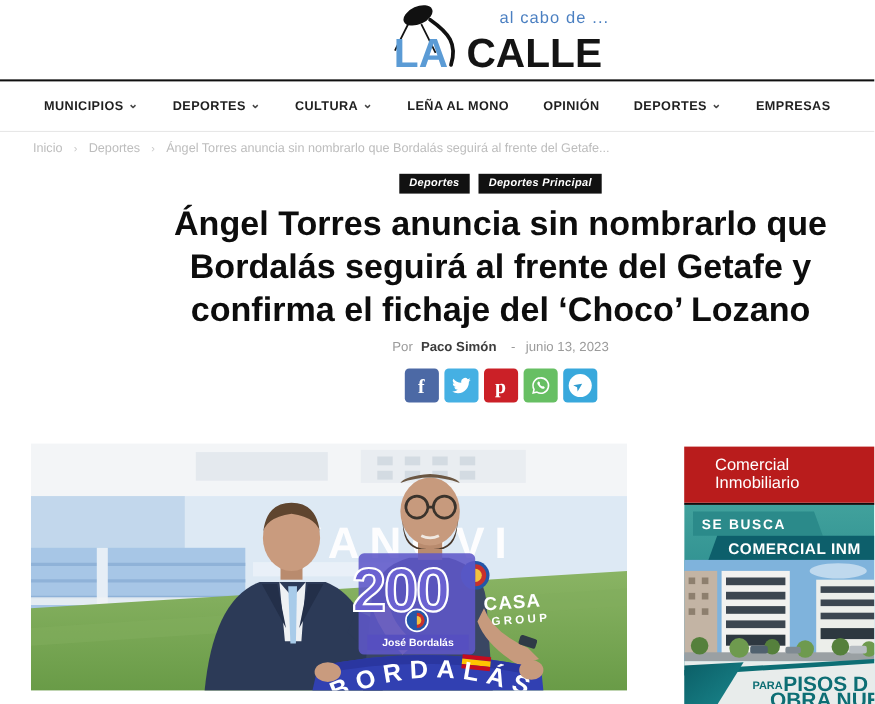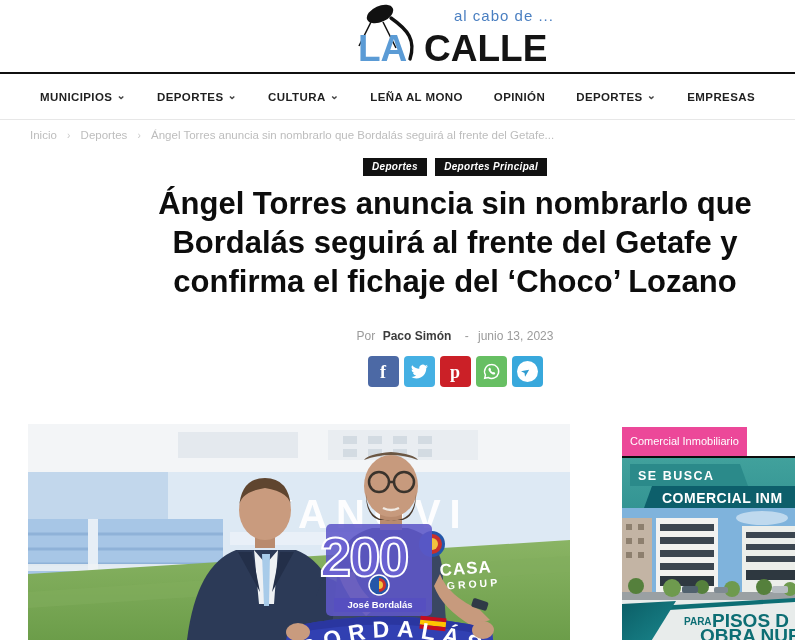--- a/index.html
+++ b/index.html
@@ -25,21 +25,21 @@
   .breadcrumb a { color:#bdbdbd; text-decoration:none; cursor:pointer; }
 
   
   .article-head { margin-left:115px; text-align:center; }
   .tags { margin-top:15px;font-style:italic; }
   .tag { display:inline-block; background:#111; color:#fff; font-size:10px;
     font-weight:bold; padding:3px 9px 4px; margin:0 2px; text-decoration:none;
     letter-spacing:.3px; cursor:pointer; }
   h1.title { font-size:31px; line-height:1.26; font-weight:700; color:#0d0d0d;
     max-width:645px; margin:8px auto 0; }
-  .byline { margin-top:28px; font-size:12px; color:#9b9b9b; }
+  .byline { margin-top:7px; font-size:12px; color:#9b9b9b; }
   .byline .author { color:#3c3c3c; font-weight:bold; margin:0 4px; }
   .byline .dash { margin:0 6px; }
   .share-row { margin-top:13px; display:flex; justify-content:center; gap:5px; }
   .share-btn { width:31px; height:31px; border-radius:4px; display:inline-flex;
     align-items:center; justify-content:center; cursor:pointer; color:#fff; }
   .share-btn.fb { background:#4c69a5; }
   .share-btn.tw { background:#45b0e3; }
   .share-btn.pin { background:#cb2027; }
   .share-btn.wa { background:#67bf63; }
   .share-btn.tg { background:#38a8dc; }
@@ -48,22 +48,22 @@
   .tg-circle { width:21px; height:21px; border-radius:50%; background:#fff;
     color:#2f9cd0; display:flex; align-items:center; justify-content:center;
     font-size:11px; }
   .tg-plane { transform:rotate(-35deg) translateX(-1px); display:inline-block; }
 
   
   .content-row { display:flex; margin-top:37px; padding-left:28px; }
   .photo-wrap { width:542px; height:225px; overflow:hidden; }
   .sidebar { width:173px; margin-left:52px; }
   .widget-header { border-bottom:2px solid #0d0d0d; margin-top:3px; }
-  .widget-title { display:inline-block; background:#ec4899; color:#fff;
-    font-size:11px; padding:8px 8px 9px; }
+  .widget-title { display:inline-block; background:#b91c1c; color:#fff;
+    font-size:15px; padding:8px 28px 9px; }
   .ad-wrap { margin-top:17px; width:173px; height:185px; overflow:hidden; cursor:pointer; }
 
   svg text { font-family:"Liberation Sans", sans-serif; }
 </style>
 </head>
 <body>
 
 <header class="site-header">
   <div class="logo">
     <svg width="212" height="66" viewBox="0 0 212 66">

